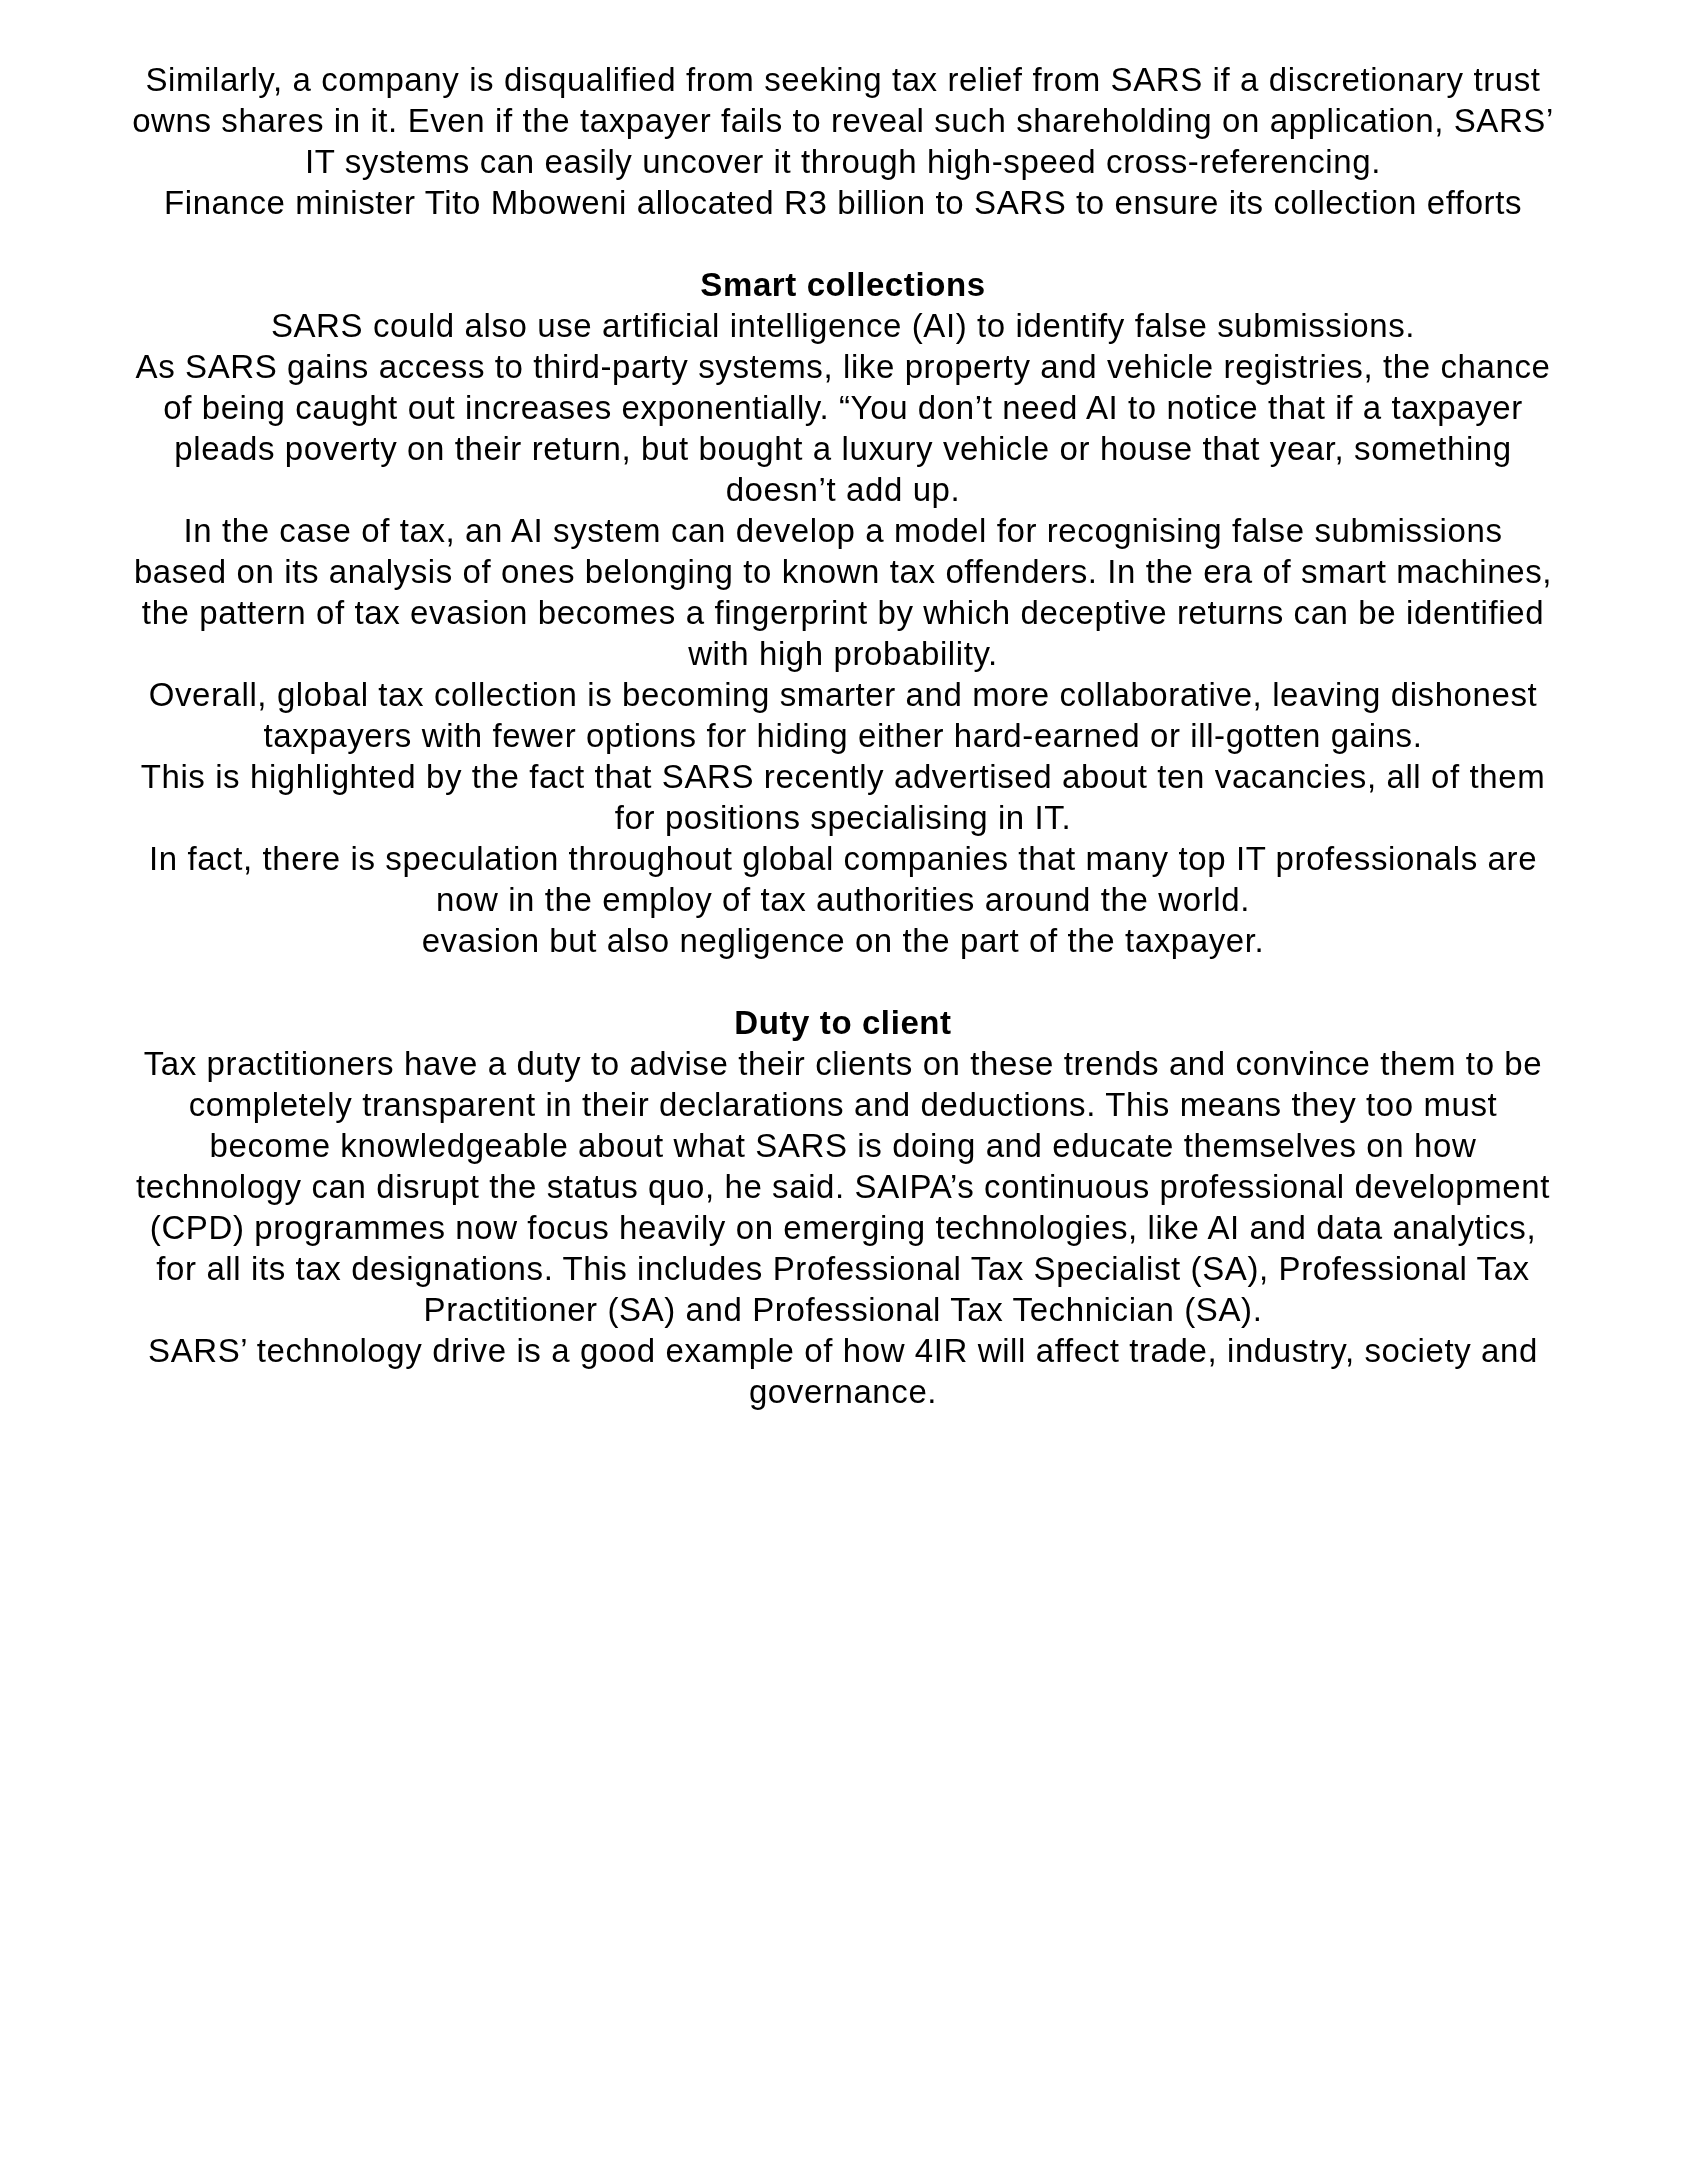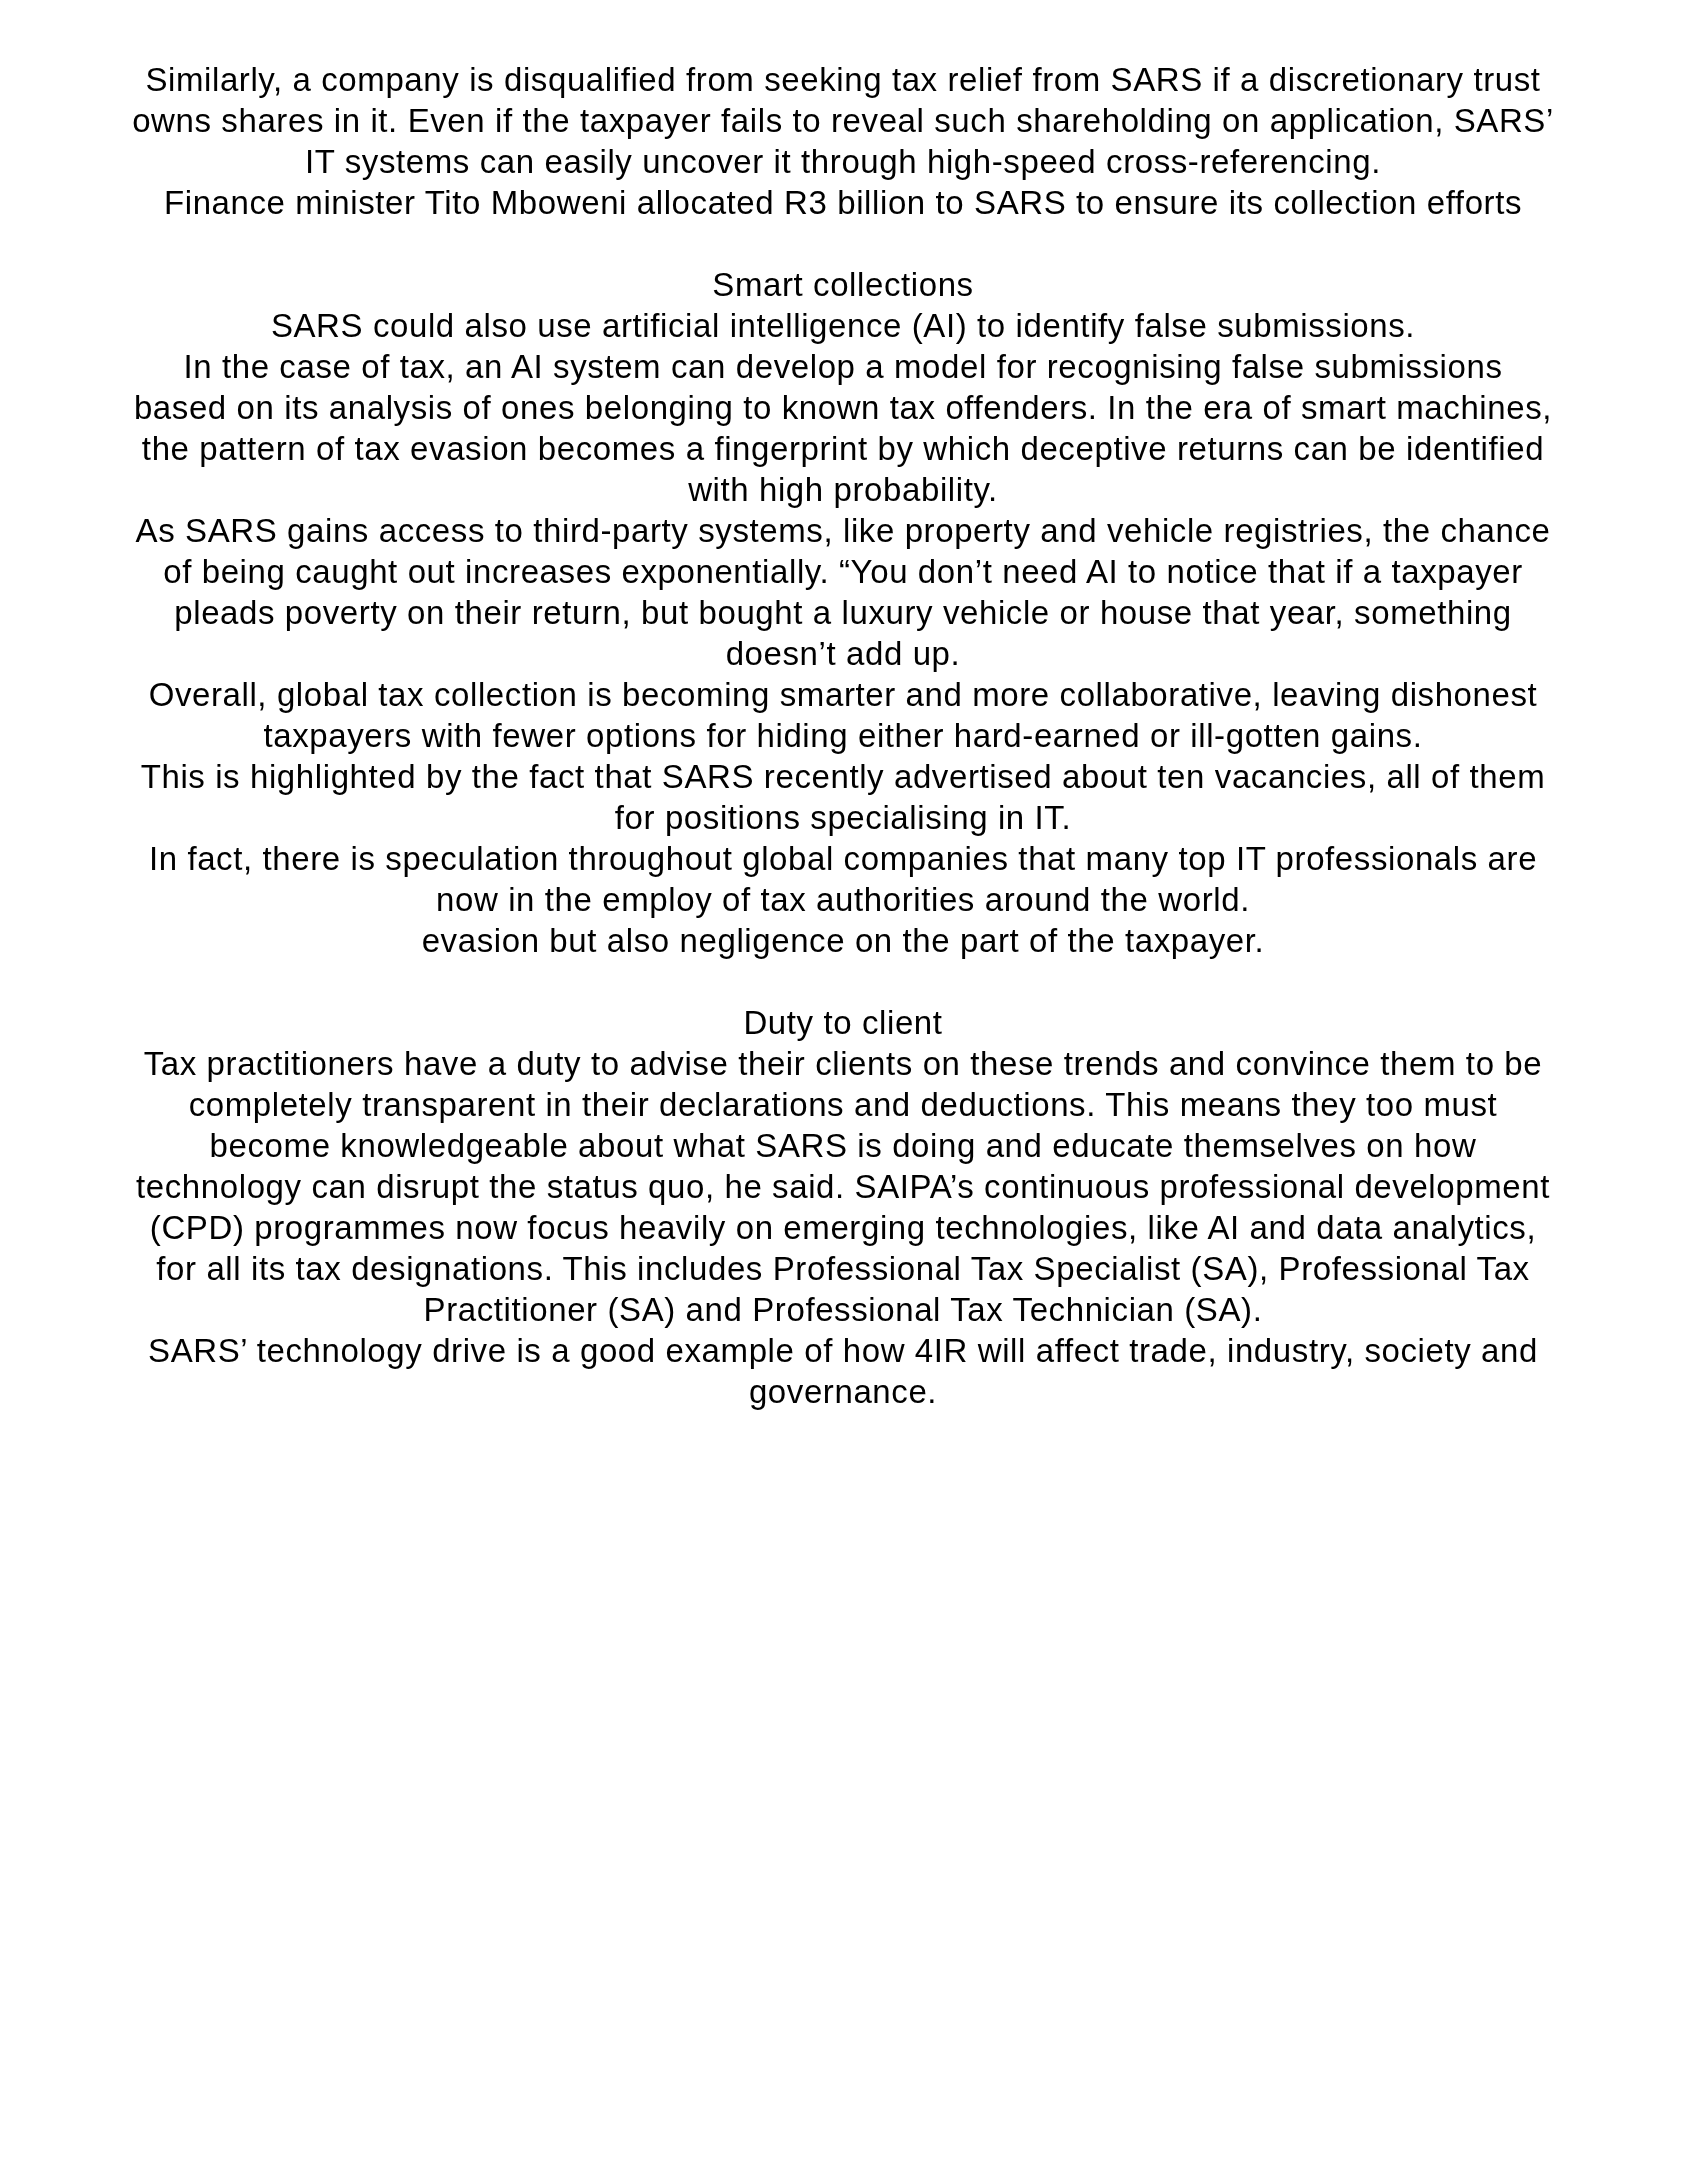--- a/index.html
+++ b/index.html
@@ -30,21 +30,21 @@
   .line {
     white-space: nowrap;
     height: 41px;
     line-height: 41px;
     font-size: 33px;
     letter-spacing: 0.6px;
     font-weight: normal;
     text-align: center;
   }
   .line.heading {
-    font-weight: normal;
+    font-weight: bold;
   }
   .line.blank {
     
   }
   .paragraph {
     margin: 0;
     padding: 0;
   }
 </style>
 </head>
@@ -59,30 +59,30 @@
       </div>
       <div class="paragraph">
         <div class="line">Finance minister Tito Mboweni allocated R3 billion to SARS to ensure its collection efforts</div>
       </div>
       <div class="line blank"></div>
       <div class="line heading">Smart collections</div>
       <div class="paragraph">
         <div class="line">SARS could also use artificial intelligence (AI) to identify false submissions.</div>
       </div>
       <div class="paragraph">
+        <div class="line">As SARS gains access to third-party systems, like property and vehicle registries, the chance</div>
+        <div class="line">of being caught out increases exponentially. “You don’t need AI to notice that if a taxpayer</div>
+        <div class="line">pleads poverty on their return, but bought a luxury vehicle or house that year, something</div>
+        <div class="line">doesn’t add up.</div>
+      </div>
+      <div class="paragraph">
         <div class="line">In the case of tax, an AI system can develop a model for recognising false submissions</div>
         <div class="line">based on its analysis of ones belonging to known tax offenders. In the era of smart machines,</div>
         <div class="line">the pattern of tax evasion becomes a fingerprint by which deceptive returns can be identified</div>
         <div class="line">with high probability.</div>
-      </div>
-      <div class="paragraph">
-        <div class="line">As SARS gains access to third-party systems, like property and vehicle registries, the chance</div>
-        <div class="line">of being caught out increases exponentially. “You don’t need AI to notice that if a taxpayer</div>
-        <div class="line">pleads poverty on their return, but bought a luxury vehicle or house that year, something</div>
-        <div class="line">doesn’t add up.</div>
       </div>
       <div class="paragraph">
         <div class="line">Overall, global tax collection is becoming smarter and more collaborative, leaving dishonest</div>
         <div class="line">taxpayers with fewer options for hiding either hard-earned or ill-gotten gains.</div>
       </div>
       <div class="paragraph">
         <div class="line">This is highlighted by the fact that SARS recently advertised about ten vacancies, all of them</div>
         <div class="line">for positions specialising in IT.</div>
       </div>
       <div class="paragraph">

